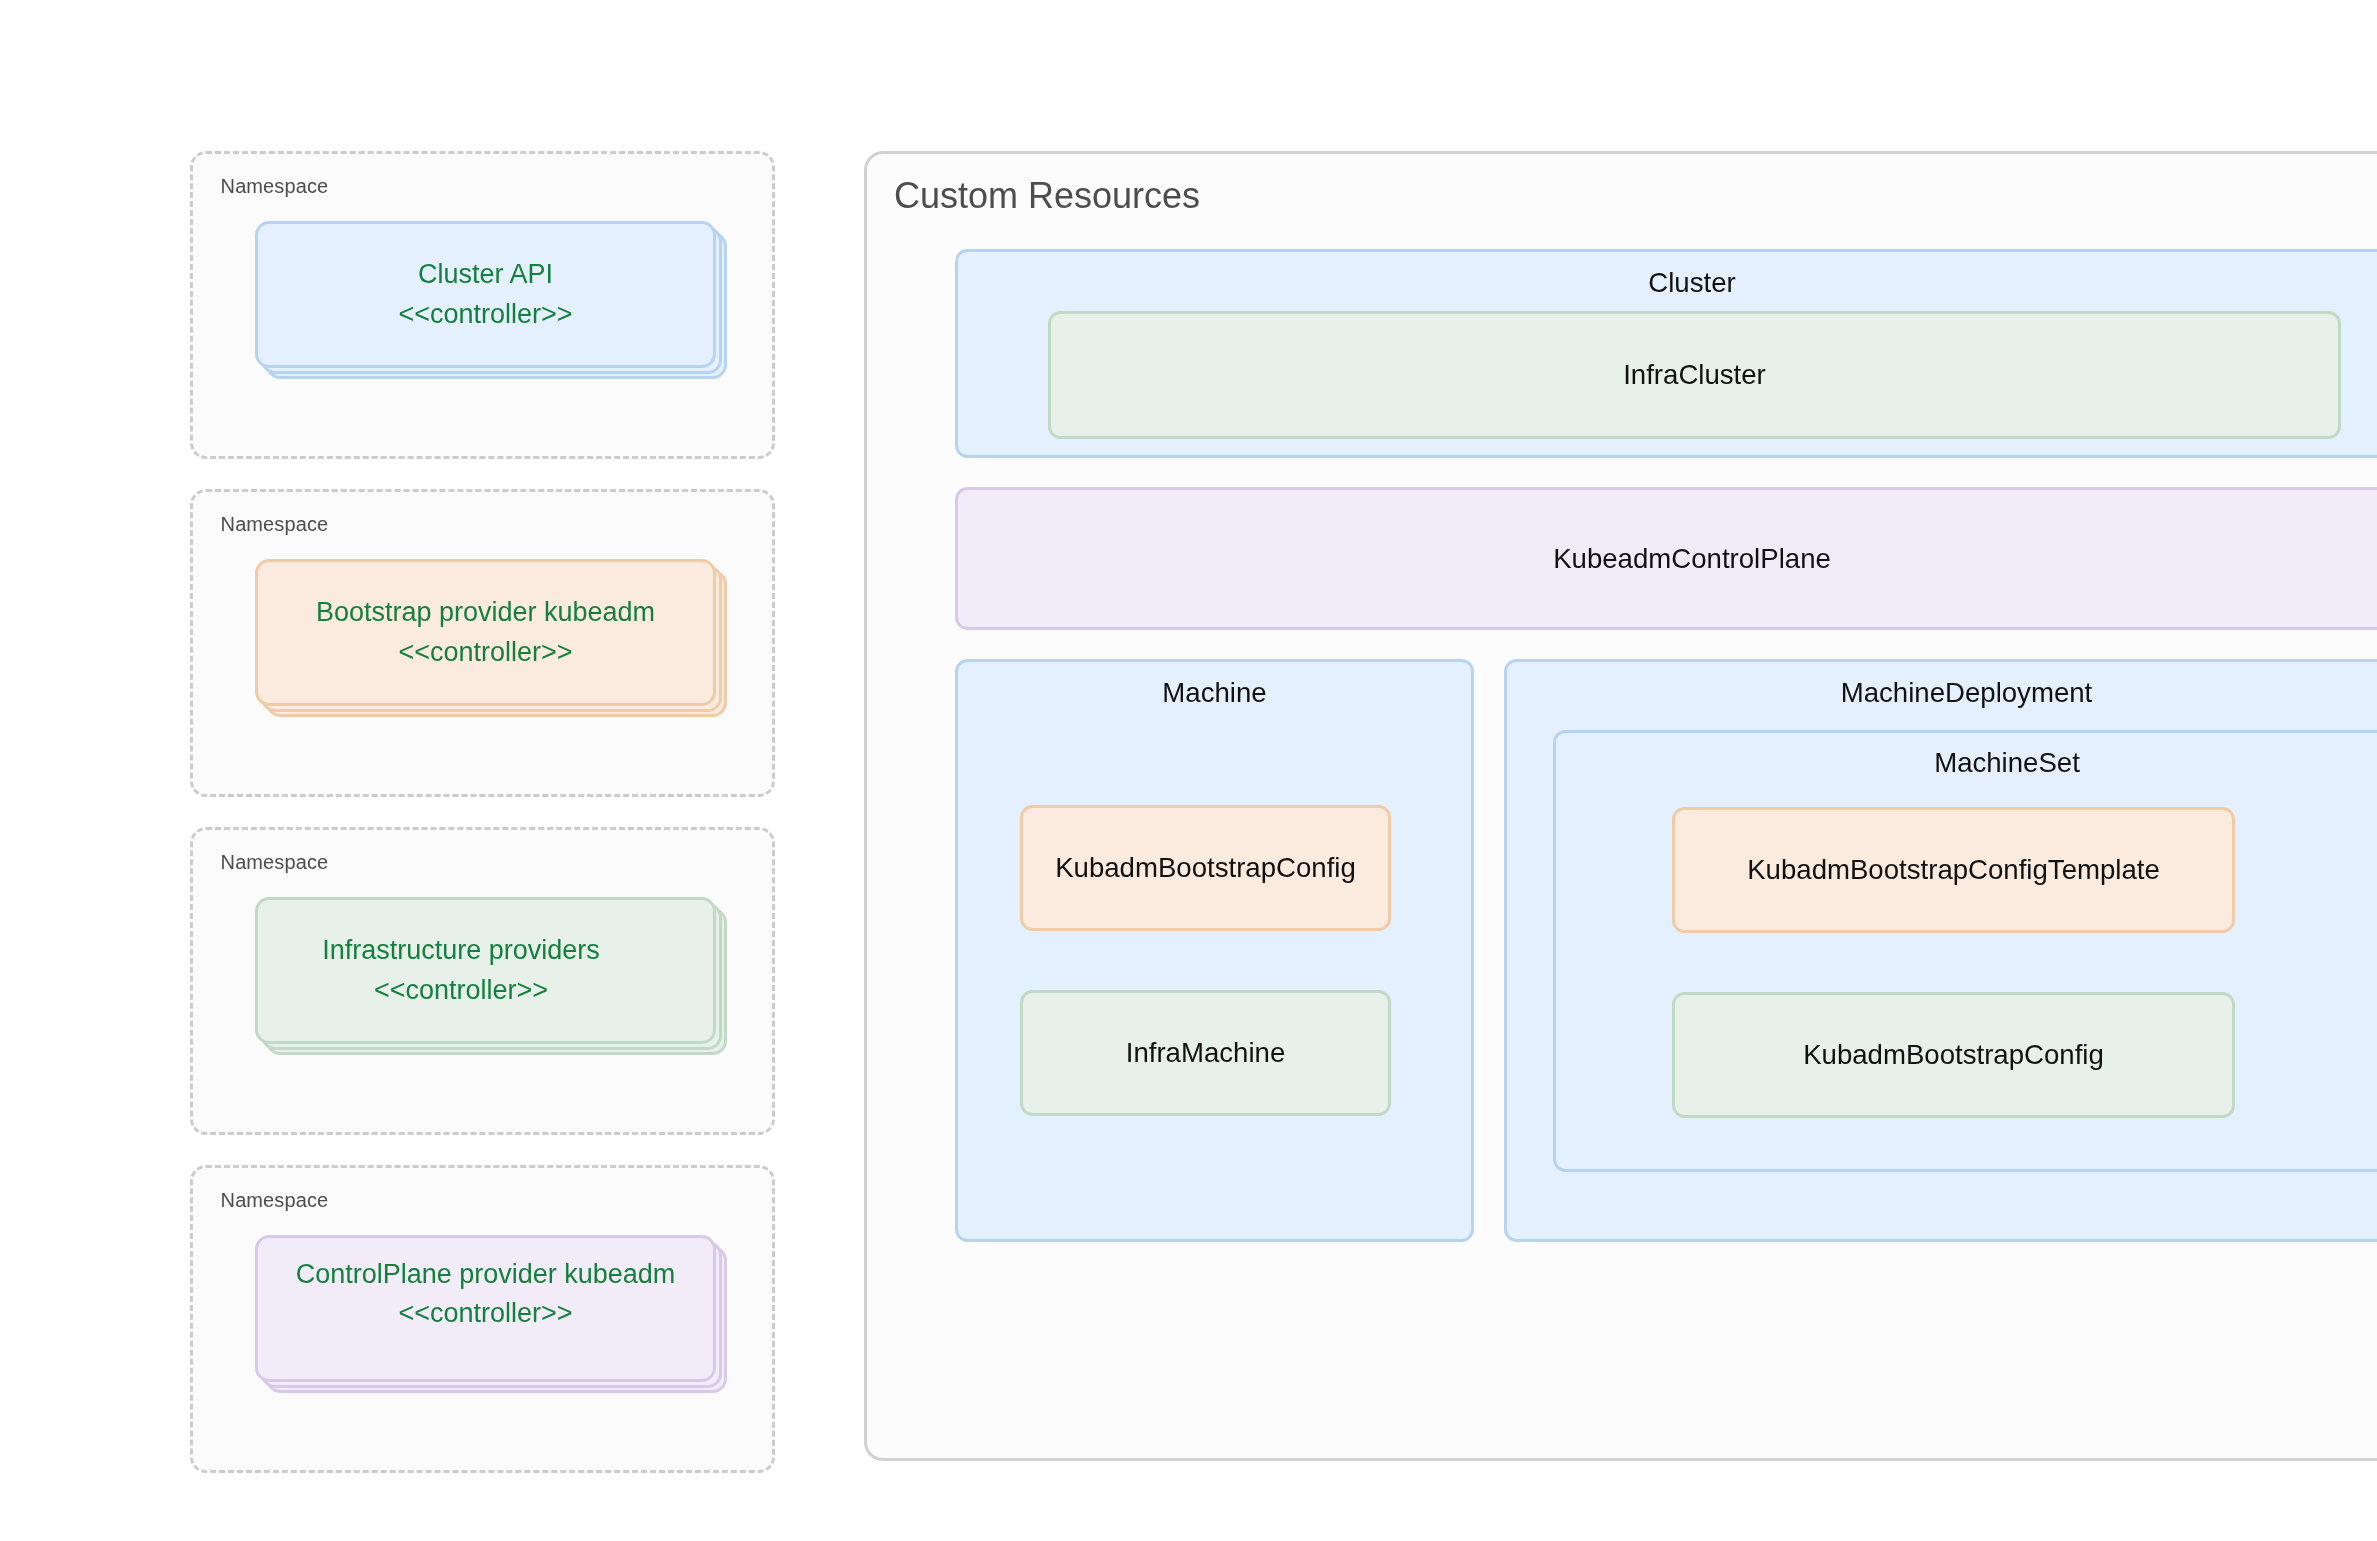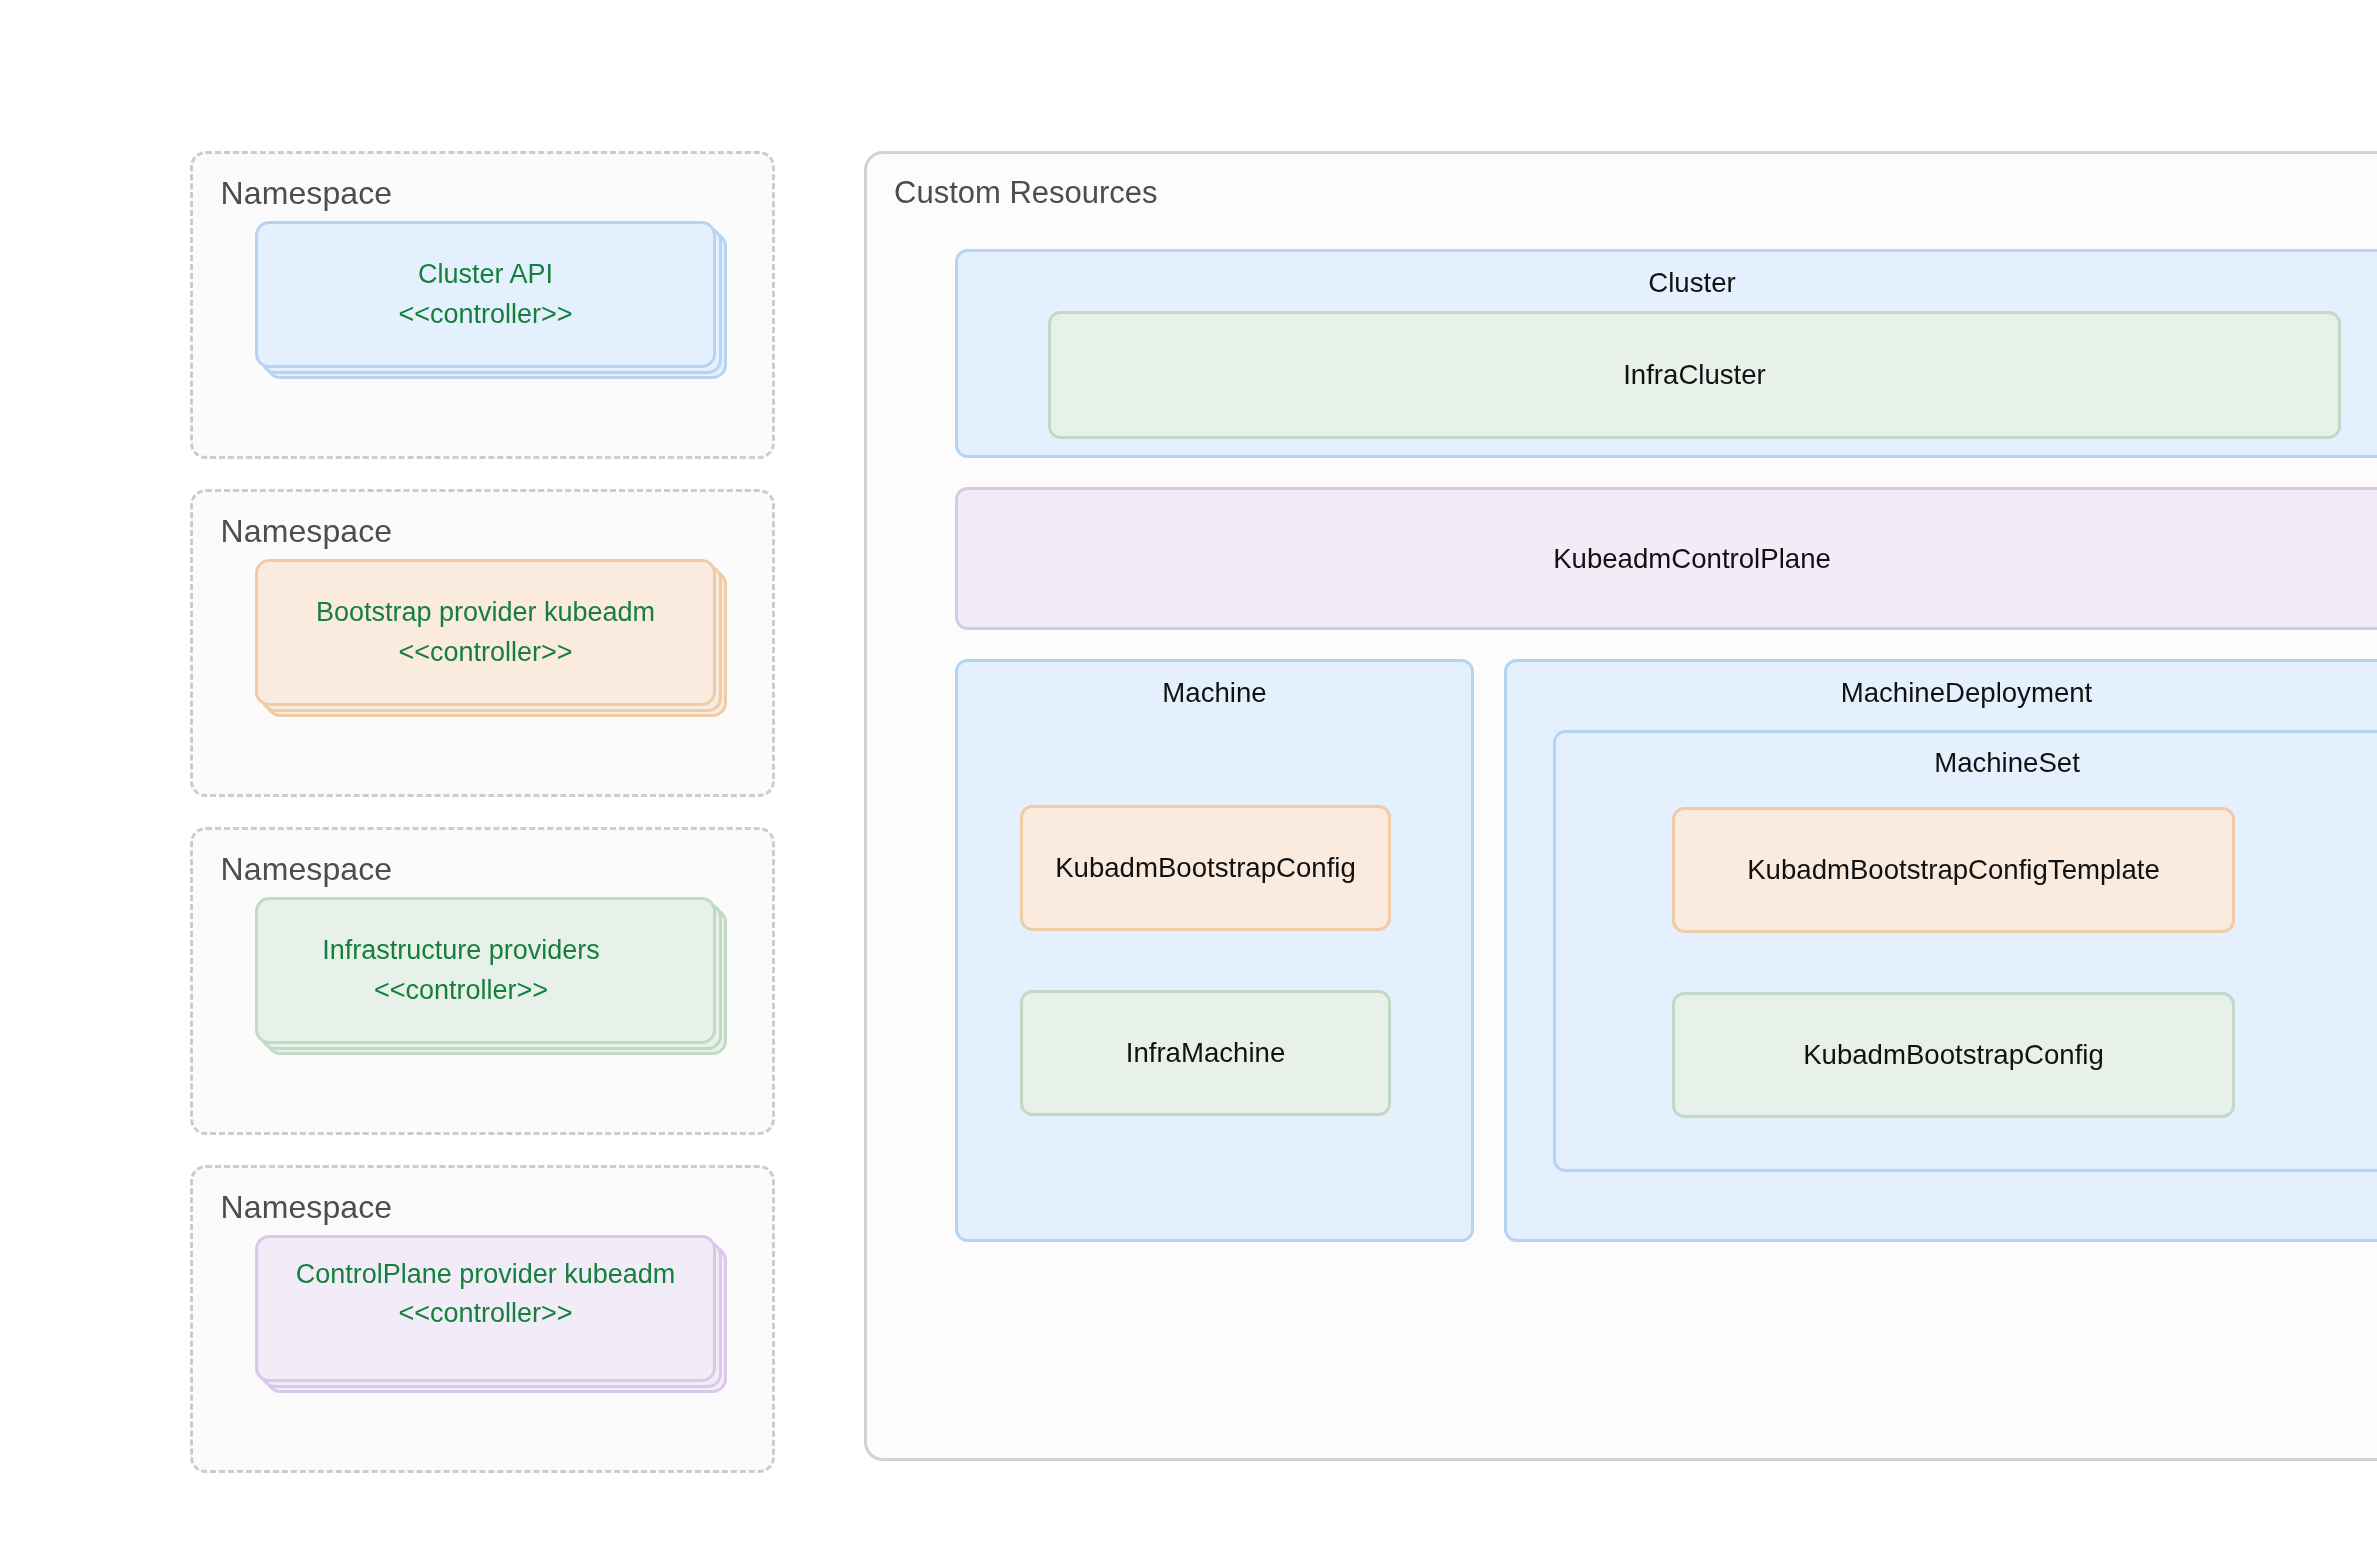--- a/index.html
+++ b/index.html
@@ -24,21 +24,21 @@
     position: absolute;
     box-sizing: border-box;
     border: 3.3px dashed #cccccc;
     border-radius: 16px;
     background: #fbfbfb;
   }
   .ns-label {
     position: absolute;
     left: 27.6px;
     top: 21px;
-    font-size: 32px;
+    font-size: 20px;
     color: #4d4d4d;
     letter-spacing: 0.1px;
     white-space: nowrap;
   }
 
   
   .stack {
     position: absolute;
   }
   .stack .layer {
@@ -75,21 +75,21 @@
     position: absolute;
     box-sizing: border-box;
     border: 3.3px solid #d2d2d2;
     border-radius: 19px;
     background: #fcfcfc;
   }
   #cr-title {
     position: absolute;
     left: 27px;
     top: 21px;
-    font-size: 31px;
+    font-size: 36px;
     color: #4d4d4d;
     white-space: nowrap;
   }
 
   .res {
     position: absolute;
     box-sizing: border-box;
     border-width: 3.3px;
     border-style: solid;
     border-radius: 12.4px;

